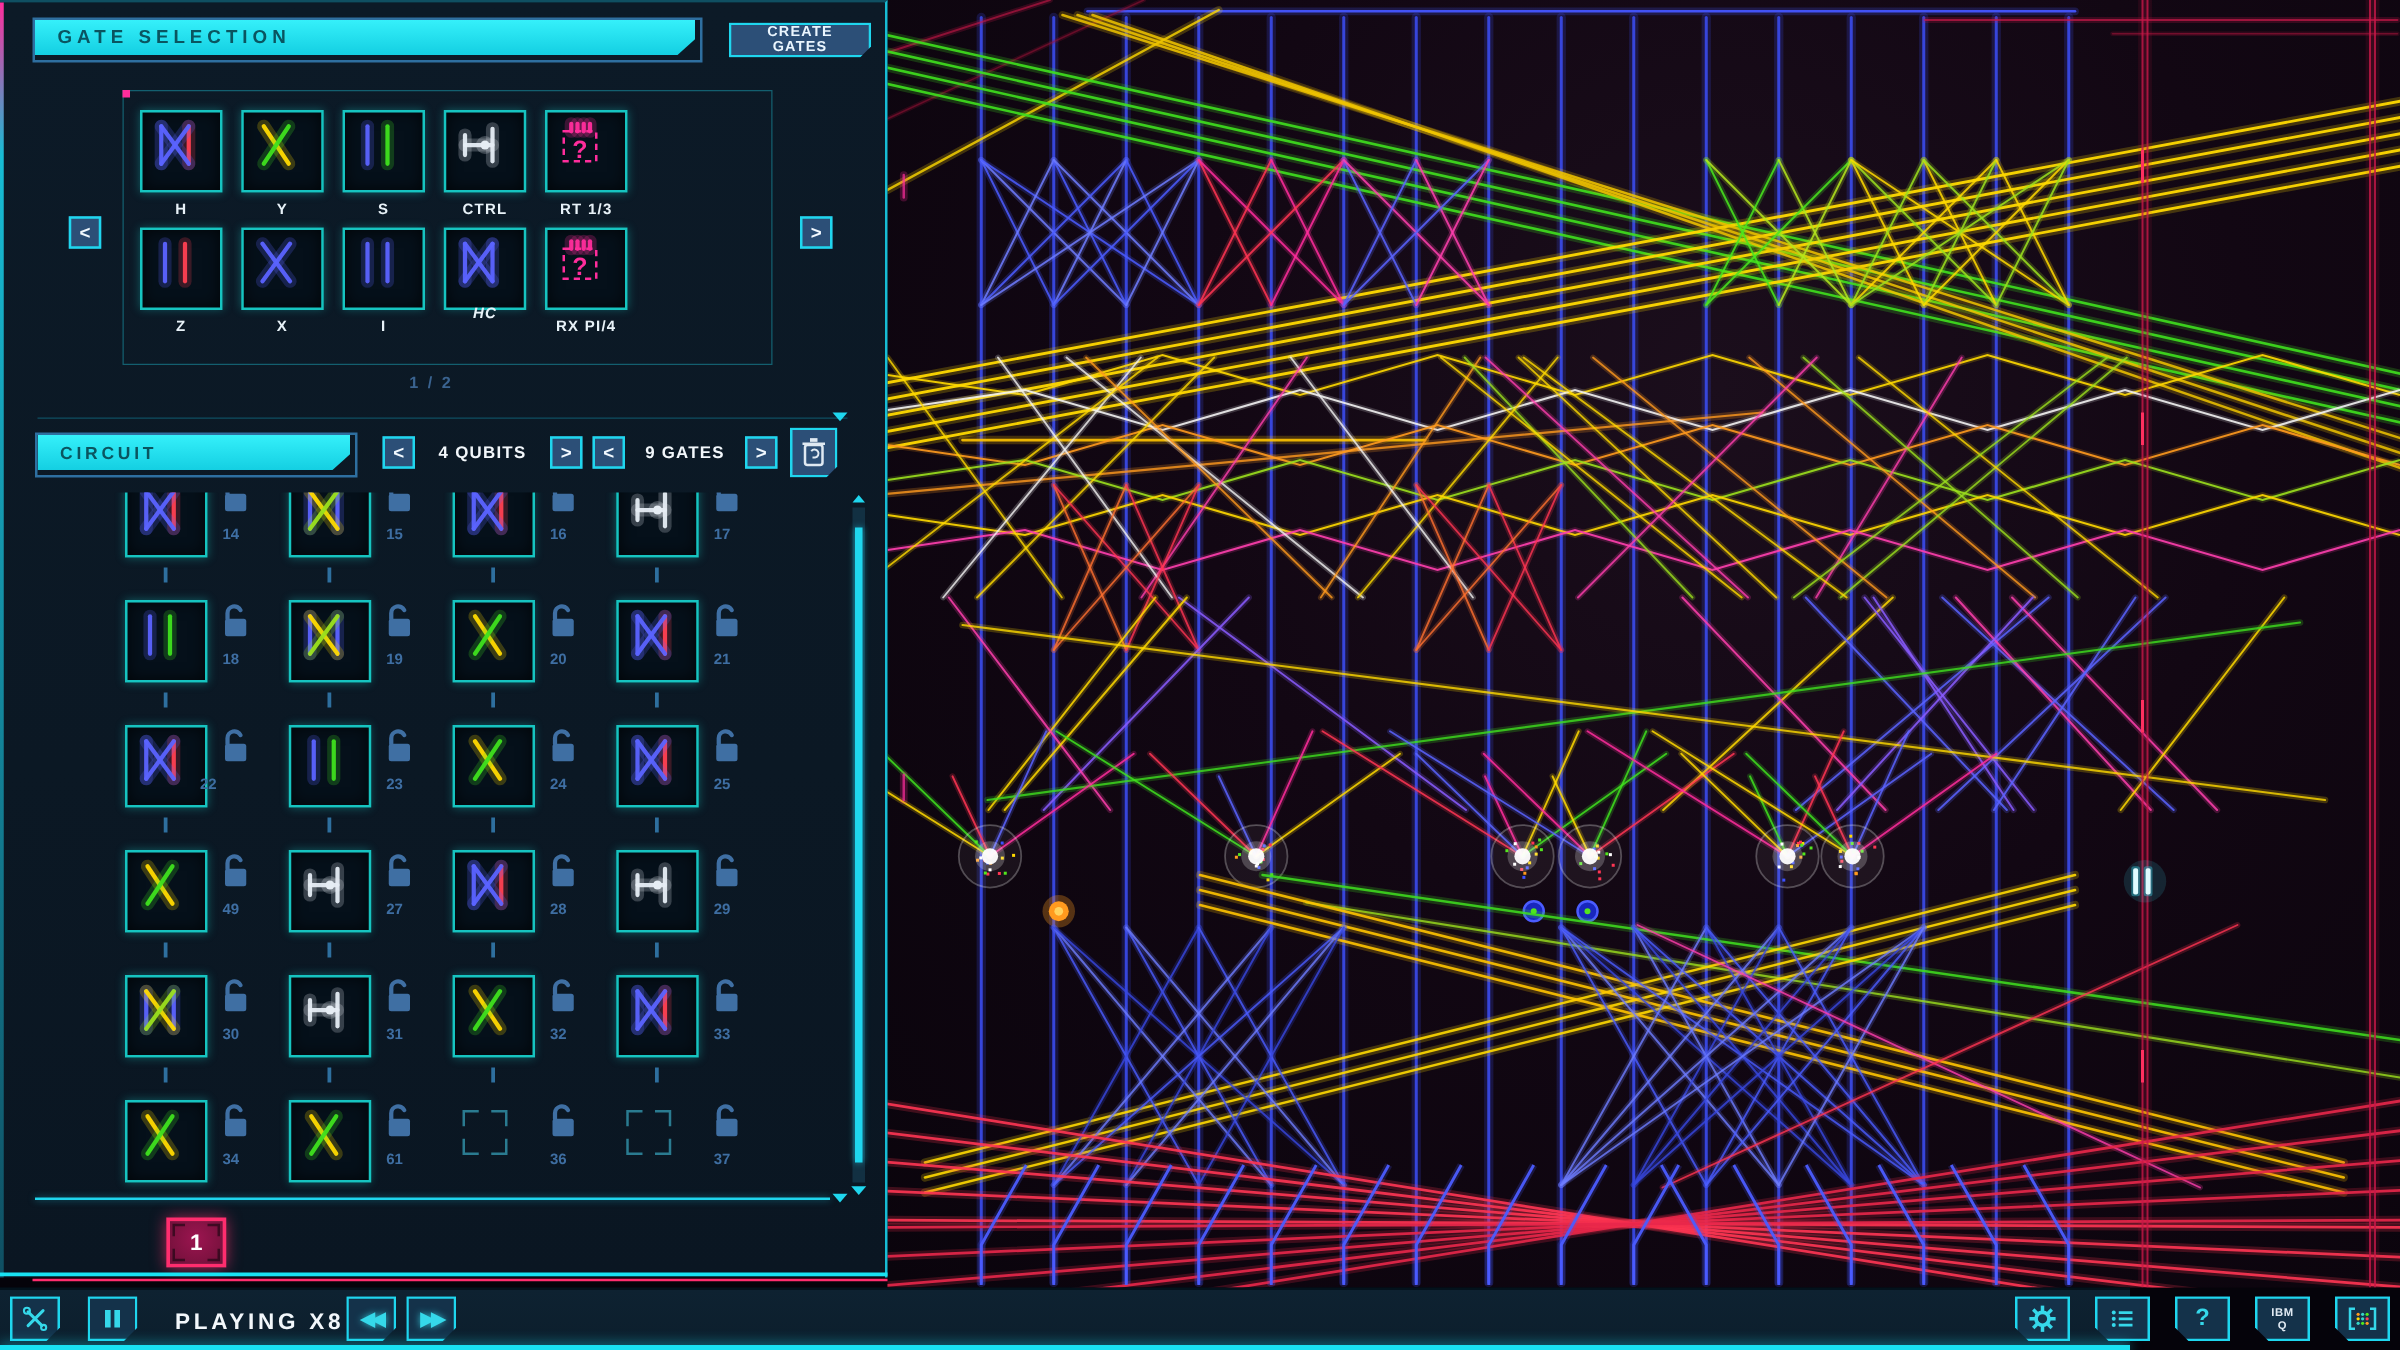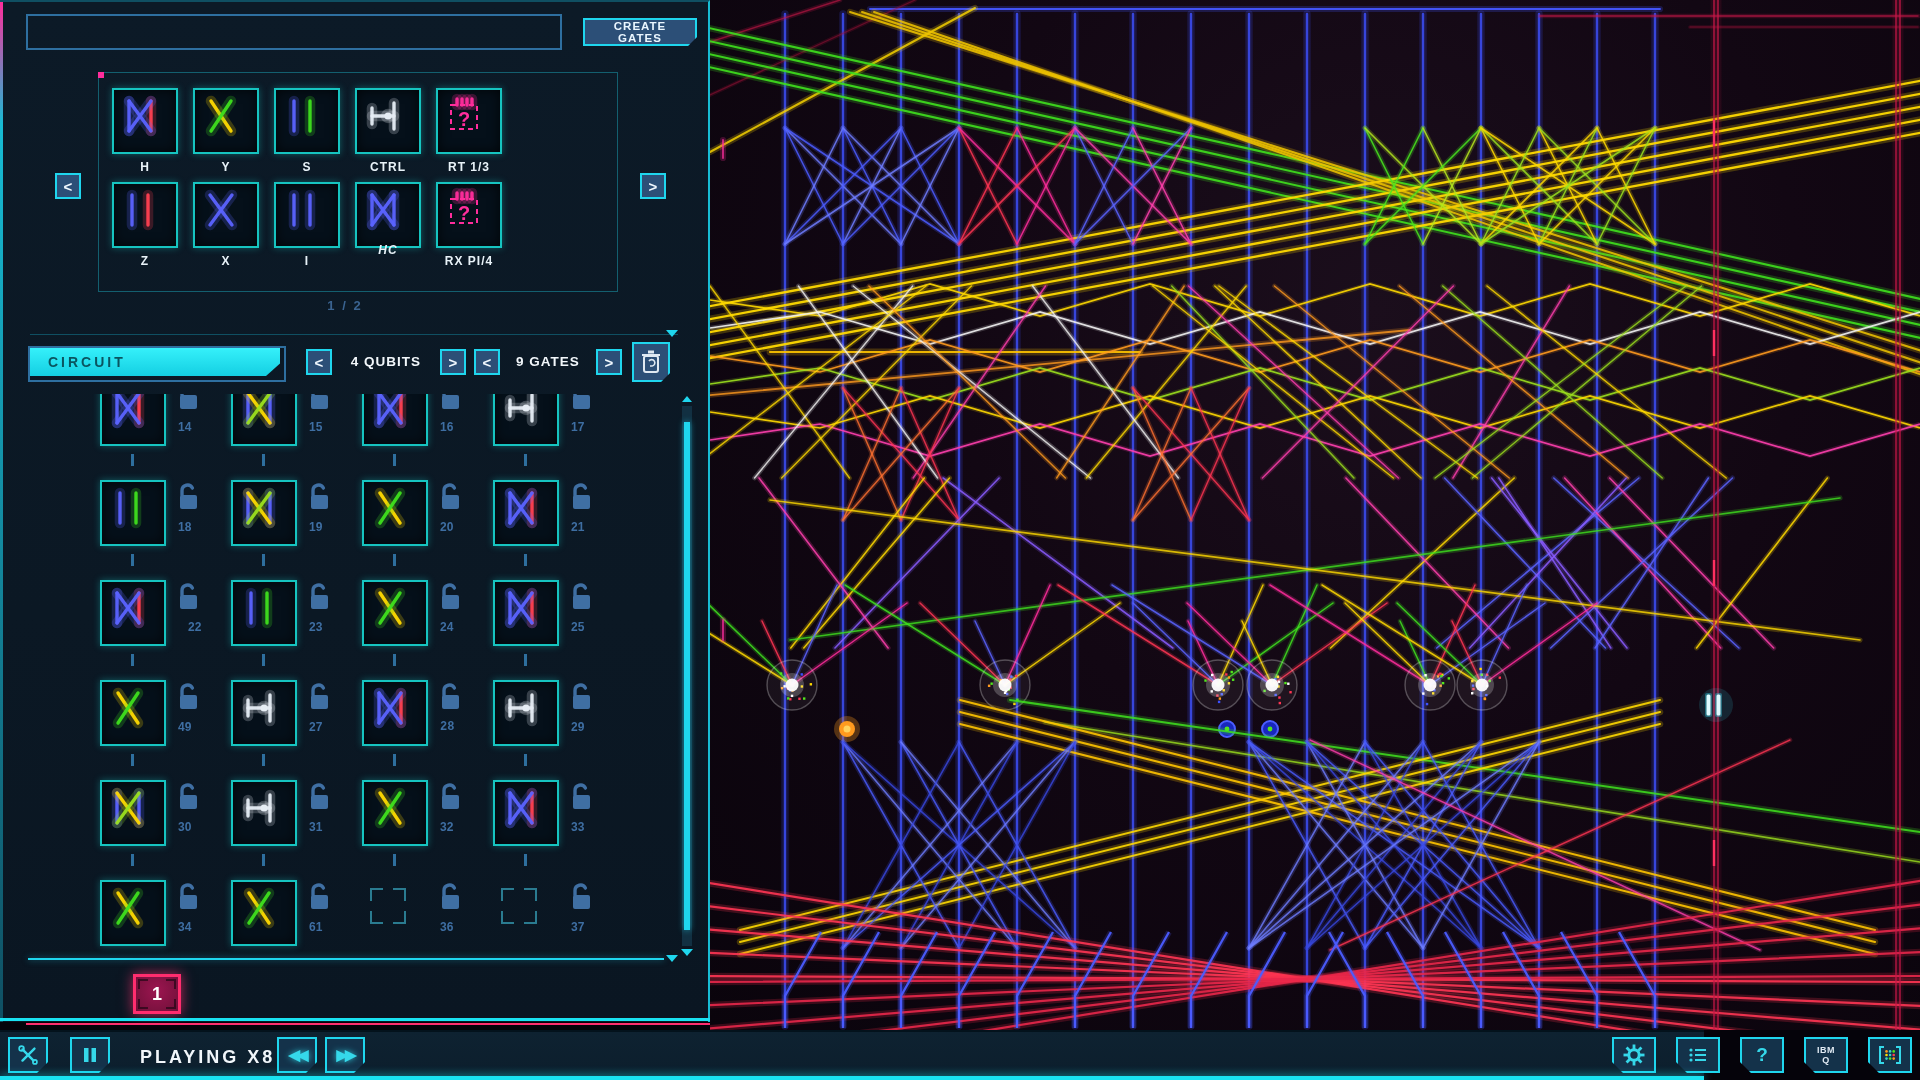--- a/index.html
+++ b/index.html
@@ -698,20 +698,21 @@
       <line x1="13" y1="140" x2="13" y2="158" stroke="#ff2d9c" stroke-width="6.2" stroke-opacity="0.22" stroke-linecap="round"></line>
       <line x1="13" y1="140" x2="13" y2="158" stroke="#ff2d9c" stroke-width="2" stroke-opacity="0.7" stroke-linecap="round"></line>
       <line x1="13" y1="620" x2="13" y2="640" stroke="#ff2d9c" stroke-width="6.2" stroke-opacity="0.22" stroke-linecap="round"></line>
       <line x1="13" y1="620" x2="13" y2="640" stroke="#ff2d9c" stroke-width="2" stroke-opacity="0.7" stroke-linecap="round"></line>
     </svg>
 </div>
 
 <div class="panel">
 
   <div class="barframe" style="left:26px;top:12px;width:532px;height:32px;"></div>
+  <div class="cyanbar" style="left:28px;top:14px;width:528px;">GATE SELECTION</div>
   <button class="btn" style="left:583px;top:16px;width:114px;height:28px;font-size:11.5px;font-weight:bold;letter-spacing:1px;">CREATE GATES</button>
 
   <div class="gatebox"></div>
   <div id="palette">
       <div class="tile" style="left: 112px; top: 86px;">
         <svg width="48" height="48" viewBox="0 0 48 48">
           <line x1="13" y1="9" x2="13" y2="39" stroke="#5b63ff" stroke-width="10.54" stroke-opacity="0.22" stroke-linecap="round"></line>
           <line x1="13" y1="9" x2="13" y2="39" stroke="#5b63ff" stroke-width="3.4" stroke-opacity="0.95" stroke-linecap="round"></line>
           <line x1="35" y1="9" x2="35" y2="39" stroke="#ff4051" stroke-width="10.54" stroke-opacity="0.22" stroke-linecap="round"></line>
           <line x1="35" y1="9" x2="35" y2="39" stroke="#ff4051" stroke-width="3.4" stroke-opacity="0.95" stroke-linecap="round"></line>
@@ -1026,21 +1027,21 @@
             <line x1="13" y1="9" x2="35" y2="39" stroke="#5b63ff" stroke-width="10.54" stroke-opacity="0.22" stroke-linecap="round"></line>
             <line x1="13" y1="9" x2="35" y2="39" stroke="#5b63ff" stroke-width="3.4" stroke-opacity="0.95" stroke-linecap="round"></line>
             <line x1="13" y1="39" x2="35" y2="9" stroke="#5b63ff" stroke-width="10.54" stroke-opacity="0.22" stroke-linecap="round"></line>
             <line x1="13" y1="39" x2="35" y2="9" stroke="#5b63ff" stroke-width="3.4" stroke-opacity="0.95" stroke-linecap="round"></line>
           </svg>
         </div>
         <div style="position: absolute; left: 76px; top: 2px;"><svg width="24" height="30" viewBox="0 0 24 30">
             <path d="M6 13 V8.5 a5.5 5.5 0 0 1 10.4 -2.4" fill="none" stroke="#3f6fa3" stroke-width="3.4" stroke-linecap="round"></path>
             <rect x="4" y="13" width="17" height="14" rx="2" fill="#3f6fa3"></rect>
           </svg></div>
-        <div class="slotnum" style="left: 88px; top: 40px;">22</div>
+        <div class="slotnum" style="left: 60px; top: 40px;">22</div>
         <div class="connector" style="left: 31px; top: 74px;"></div>
       </div>
       <div class="cell" style="left: 203px; top: 186px;">
         <div class="tile" style="left: 0px; top: 0px;">
           <svg width="48" height="48" viewBox="0 0 48 48">
             <line x1="16" y1="9" x2="16" y2="39" stroke="#5b63ff" stroke-width="10.54" stroke-opacity="0.22" stroke-linecap="round"></line>
             <line x1="16" y1="9" x2="16" y2="39" stroke="#5b63ff" stroke-width="3.4" stroke-opacity="0.95" stroke-linecap="round"></line>
             <line x1="32" y1="9" x2="32" y2="39" stroke="#3fe01e" stroke-width="10.54" stroke-opacity="0.22" stroke-linecap="round"></line>
             <line x1="32" y1="9" x2="32" y2="39" stroke="#3fe01e" stroke-width="3.4" stroke-opacity="0.95" stroke-linecap="round"></line>
           </svg>
@@ -1134,21 +1135,21 @@
             <line x1="13" y1="9" x2="35" y2="39" stroke="#5b63ff" stroke-width="10.54" stroke-opacity="0.22" stroke-linecap="round"></line>
             <line x1="13" y1="9" x2="35" y2="39" stroke="#5b63ff" stroke-width="3.4" stroke-opacity="0.95" stroke-linecap="round"></line>
             <line x1="13" y1="39" x2="35" y2="9" stroke="#5b63ff" stroke-width="10.54" stroke-opacity="0.22" stroke-linecap="round"></line>
             <line x1="13" y1="39" x2="35" y2="9" stroke="#5b63ff" stroke-width="3.4" stroke-opacity="0.95" stroke-linecap="round"></line>
           </svg>
         </div>
         <div style="position: absolute; left: 76px; top: 2px;"><svg width="24" height="30" viewBox="0 0 24 30">
             <path d="M6 13 V8.5 a5.5 5.5 0 0 1 10.4 -2.4" fill="none" stroke="#3f6fa3" stroke-width="3.4" stroke-linecap="round"></path>
             <rect x="4" y="13" width="17" height="14" rx="2" fill="#3f6fa3"></rect>
           </svg></div>
-        <div class="slotnum" style="left: 78px; top: 40px; font-family: Liberation Mono, monospace;">28</div>
+        <div class="slotnum" style="left: 78px; top: 40px;">28</div>
         <div class="connector" style="left: 31px; top: 74px;"></div>
       </div>
       <div class="cell" style="left: 465px; top: 286px;">
         <div class="tile" style="left: 0px; top: 0px;">
           <svg width="48" height="48" viewBox="0 0 48 48">
             <line x1="13" y1="16" x2="13" y2="32" stroke="#e6edf4" stroke-width="10.54" stroke-opacity="0.22" stroke-linecap="round"></line>
             <line x1="13" y1="16" x2="13" y2="32" stroke="#e6edf4" stroke-width="3.4" stroke-opacity="0.95" stroke-linecap="round"></line>
             <line x1="13" y1="24" x2="35" y2="24" stroke="#e6edf4" stroke-width="10.54" stroke-opacity="0.22" stroke-linecap="round"></line>
             <line x1="13" y1="24" x2="35" y2="24" stroke="#e6edf4" stroke-width="3.4" stroke-opacity="0.95" stroke-linecap="round"></line>
             <line x1="35" y1="11" x2="35" y2="37" stroke="#e6edf4" stroke-width="10.54" stroke-opacity="0.22" stroke-linecap="round"></line>

